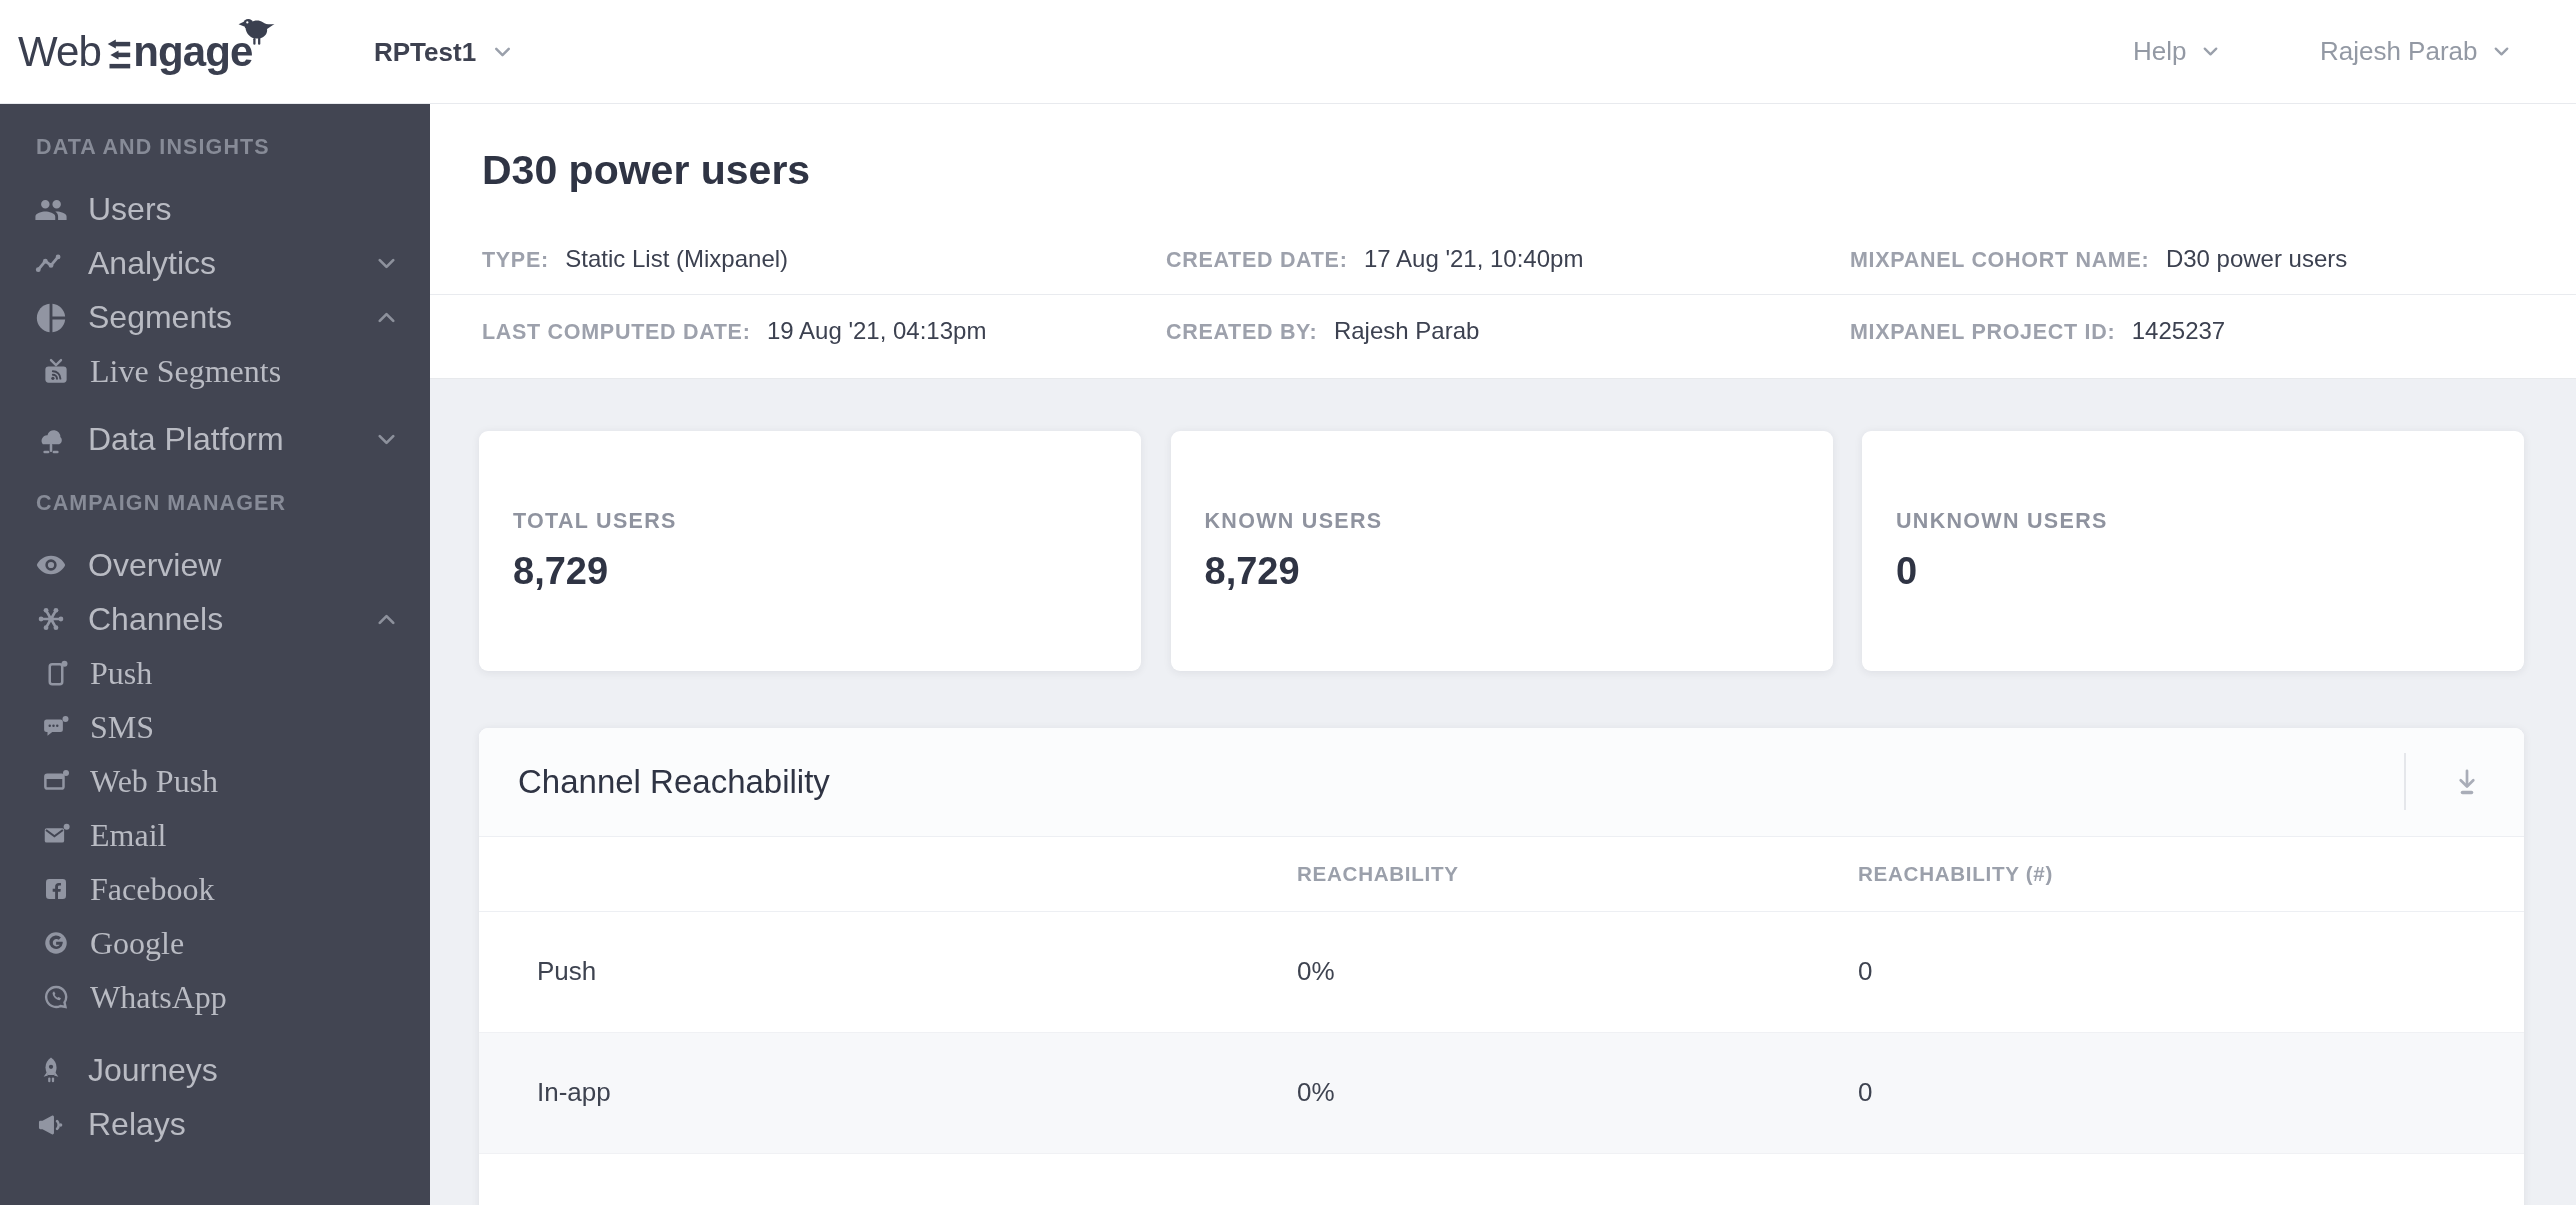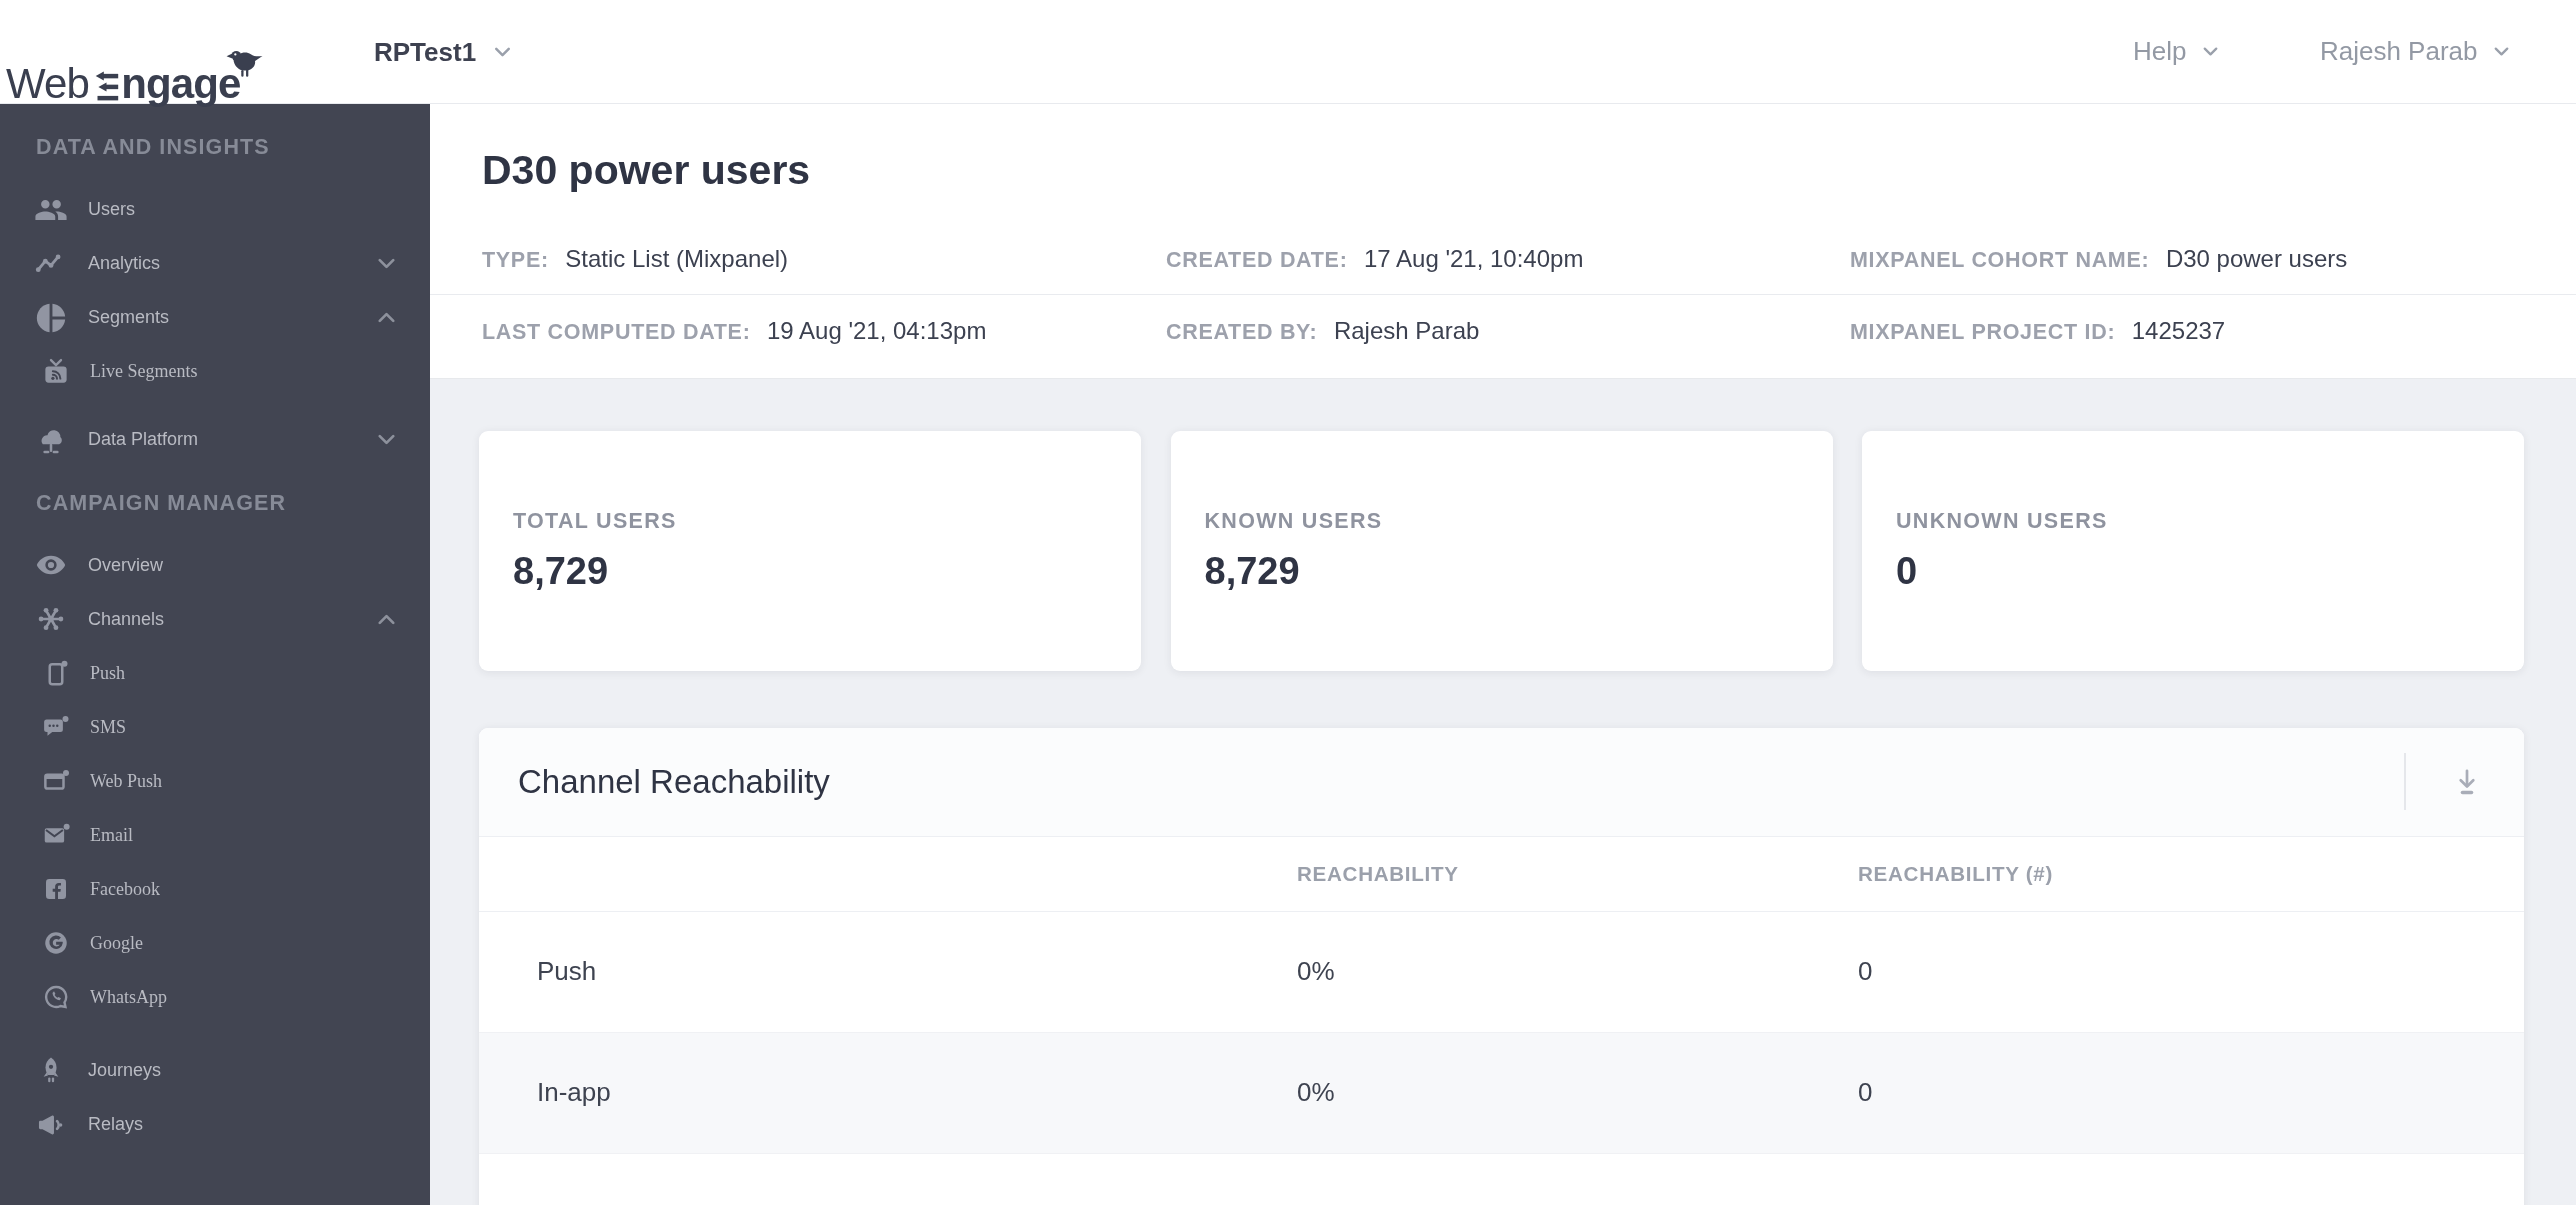--- a/index.html
+++ b/index.html
@@ -2,22 +2,22 @@
 <html style="font-size:14.3px"><head>
 <meta charset="utf-8">
 <style>
   * { margin:0; padding:0; box-sizing:border-box; }
   html,body { width:2576px; height:1206px; overflow:hidden; background:#eef0f4;
               font-family:"Liberation Sans", sans-serif; }
 
   
   .topbar { position:fixed; top:0; left:0; right:0; height:104px; background:#fff;
             border-bottom:1.8px solid #e8eaee; z-index:20; }
-  .logo { position:absolute; left:6px; top:50%; transform:translateY(-50%);
-          display:inline-flex; align-items:center; color:#3a3f4f;margin-top:32px; }
+  .logo { position:absolute; left:18px; top:50%; transform:translateY(-50%);
+          display:inline-flex; align-items:center; color:#3a3f4f; }
   .logo-web { font-size:42px; font-weight:400; letter-spacing:-0.9px; }
   .logo-e { margin:5.4px 1.8px 0 3.6px; }
   .logo-ngage { font-size:42px; font-weight:700; letter-spacing:-0.9px; }
   .logo-bird { position:absolute; right:-27px; top:-12.5px; }
   .project { position:absolute; left:374px; top:50%; transform:translateY(-50%);
              display:flex; align-items:center; gap:14.3px; font-size:26px; font-weight:700;
              color:#3d4150; cursor:pointer; }
   .topbar-right { position:absolute; right:63px; top:0; height:100%;
                   display:flex; align-items:center; }
   .tb-menu { display:flex; align-items:center; gap:12.5px; font-size:26px; color:#9399a4;
@@ -28,21 +28,21 @@
   .sidebar { position:fixed; top:104px; left:0; width:430px; bottom:0;
              background:#424552; overflow:hidden; z-index:10; }
   .side-section.s1 { padding-top:30px; }
   .side-section.s2 { margin-top:23px; }
   .section-label { height:27px; line-height:27px; margin:0 0 21.5px 36px;
                    font-size:21.5px; font-weight:700; letter-spacing:1.1px; color:#878b97; }
   .nav-item { position:relative; height:54px; display:flex; align-items:center;
               padding-left:32px; cursor:pointer; }
   .nav-item .ic { width:38px; height:38px; display:flex; align-items:center;
                   justify-content:center; color:#9195a2; flex:0 0 38px; }
-  .nav-item .nav-label { margin-left:18px; font-size:18px; color:#b9bbc3; }
+  .nav-item .nav-label { margin-left:18px; font-size:32px; color:#b9bbc3; }
   .nav-item.sub { padding-left:40px;font-family:Liberation Serif, serif; }
   .nav-item.sub .ic { width:32px; height:32px; flex:0 0 32px; }
   .nav-item.sub .nav-label { margin-left:18px; }
   .nav-item .chev { position:absolute; right:30px; color:#8d919c; }
   .nav-item.active { background:#f5466c; }
   .nav-item.active .ic { color:#fff; }
   .nav-item.active .nav-label { color:#fff; }
   .mt16 { margin-top:14.3px; } .mt22 { margin-top:19.7px; }
 
   

